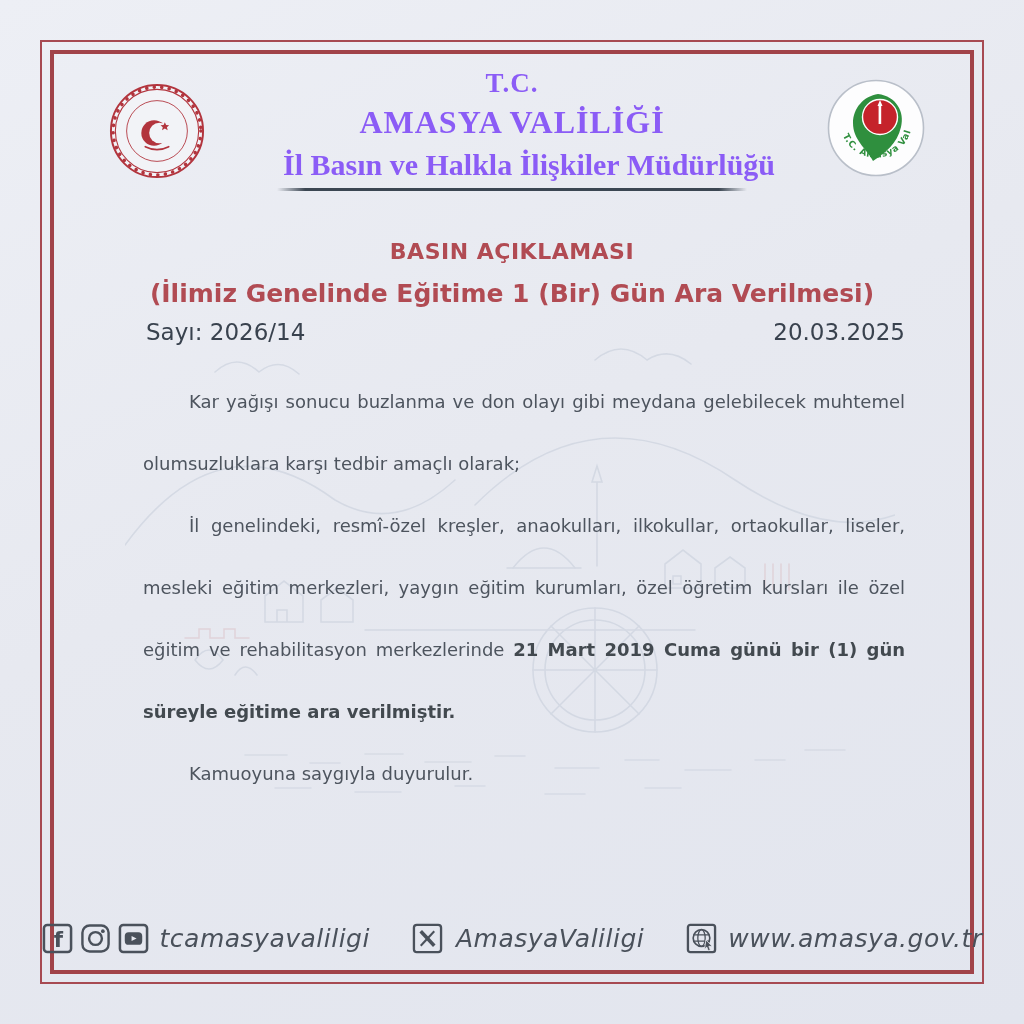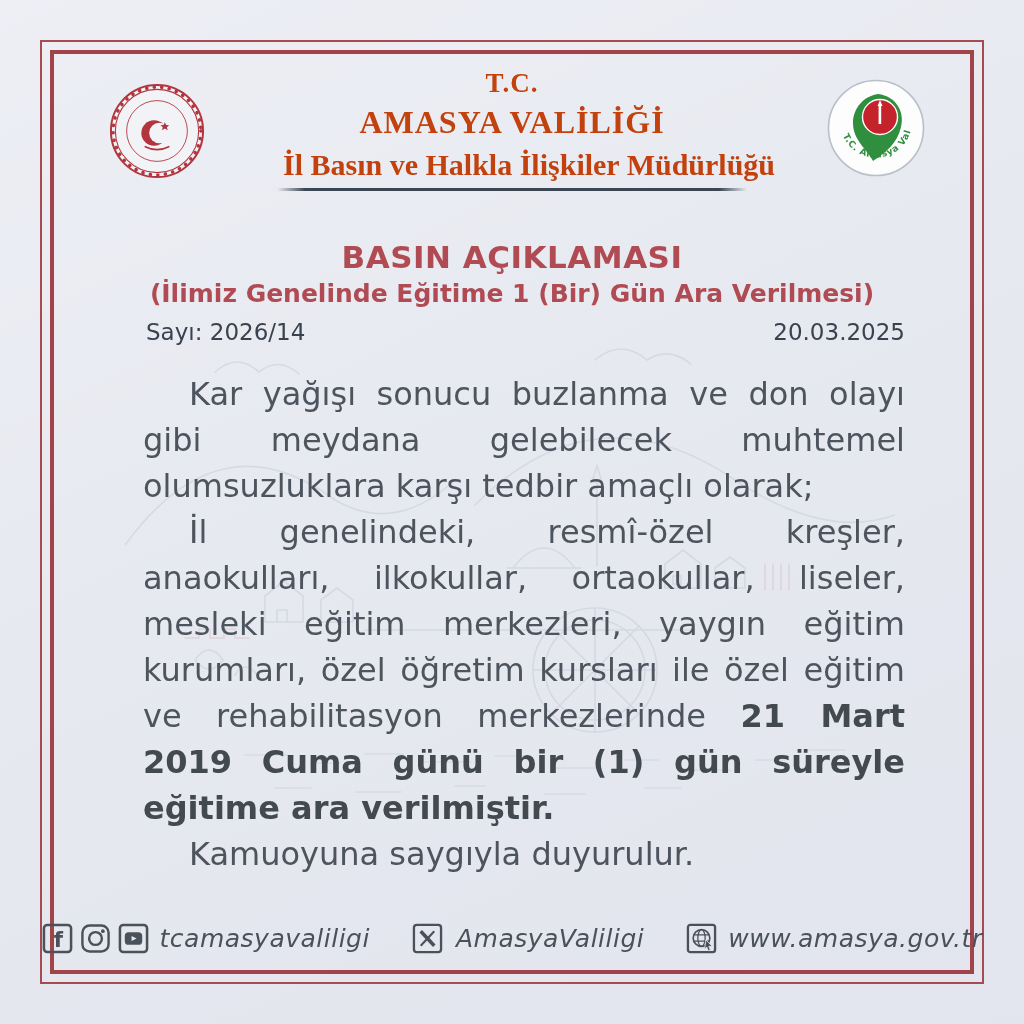--- a/index.html
+++ b/index.html
@@ -9,40 +9,40 @@
     font-family:"DejaVu Sans","Liberation Sans",sans-serif;
     -webkit-font-smoothing:antialiased;
   }
   
   .frame-outer{position:absolute;inset:40px;border:2px solid #a74a52;pointer-events:none;}
   .frame-inner{position:absolute;inset:50px;border:4px solid #a14349;pointer-events:none;}
   
   .watermark{position:absolute;left:125px;top:330px;width:770px;height:480px;}
   
   .header{position:absolute;top:68px;left:0;right:0;text-align:center;
-    color:#c2410c;font-family:"Liberation Serif","DejaVu Serif",serif;font-weight:bold;}
+    color:#8b5cf6;font-family:"Liberation Serif","DejaVu Serif",serif;font-weight:bold;}
   .h-tc{font-size:27px;letter-spacing:1px;}
   .h-name{font-size:32px;letter-spacing:1px;margin-top:5px;}
   .h-dept{font-size:30px;margin-top:7px;margin-left:34px;}
   .h-underline{width:470px;height:3px;margin:6px auto 0;
     background:linear-gradient(90deg,rgba(59,70,82,0) 0%,#3b4652 6%,#3b4652 94%,rgba(59,70,82,0) 100%);}
   .logo{position:absolute;}
   .logo-left{left:108px;top:82px;width:98px;height:98px;}
   .logo-right{left:826px;top:78px;width:100px;height:100px;}
   
   .doc-title{position:absolute;top:239px;left:0;right:0;text-align:center;
-    color:#b14b53;font-size:31px;font-weight:700;letter-spacing:.5px;}
+    color:#b14b53;font-size:22px;font-weight:700;letter-spacing:.5px;}
   .doc-subtitle{position:absolute;top:279px;left:0;right:0;text-align:center;
     color:#b14b53;font-size:25px;font-weight:700;}
   
   .meta{position:absolute;top:319px;left:146px;right:119px;display:flex;
     justify-content:space-between;align-items:baseline;color:#39424e;font-size:23px;}
   
   .body-text{position:absolute;top:371px;left:143px;right:119px;
-    color:#4d545e;font-size:32px;line-height:46px;text-align:justify;}
+    color:#4d545e;font-size:18px;line-height:62px;text-align:justify;}
   .body-text p{margin:0;text-indent:46px;}
   .body-text strong{font-weight:700;color:#42494f;}
   
   .footer{position:absolute;top:913px;left:0;right:0;height:50px;
     display:flex;justify-content:center;align-items:center;color:#4a515b;}
   .footer .grp{display:flex;align-items:center;}
   .footer .grp + .grp{margin-left:42px;}
   .footer .ic{width:31px;height:31px;display:block;}
   .footer .ic + .ic{margin-left:7px;}
   .footer .handle{margin-left:11px;font-size:25px;font-style:italic;letter-spacing:.5px;}

